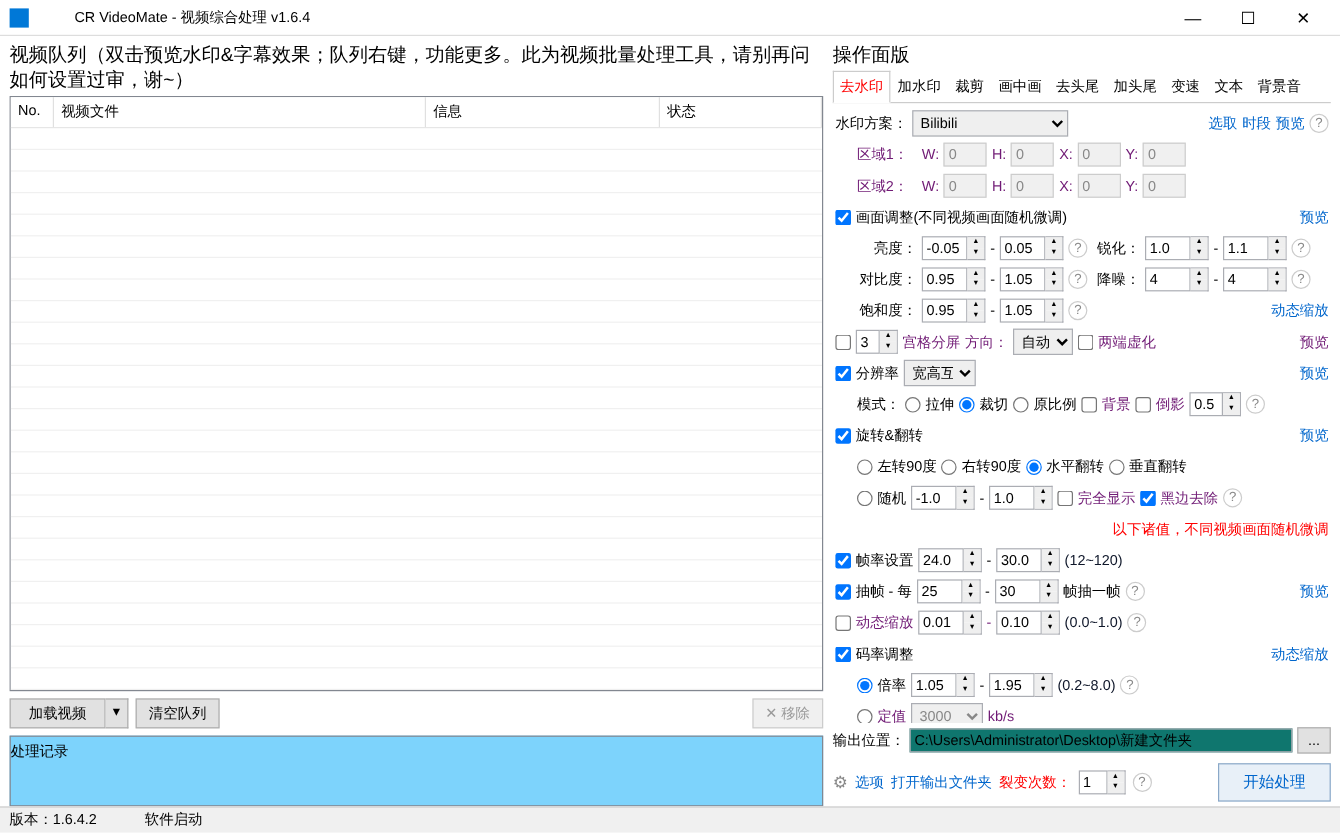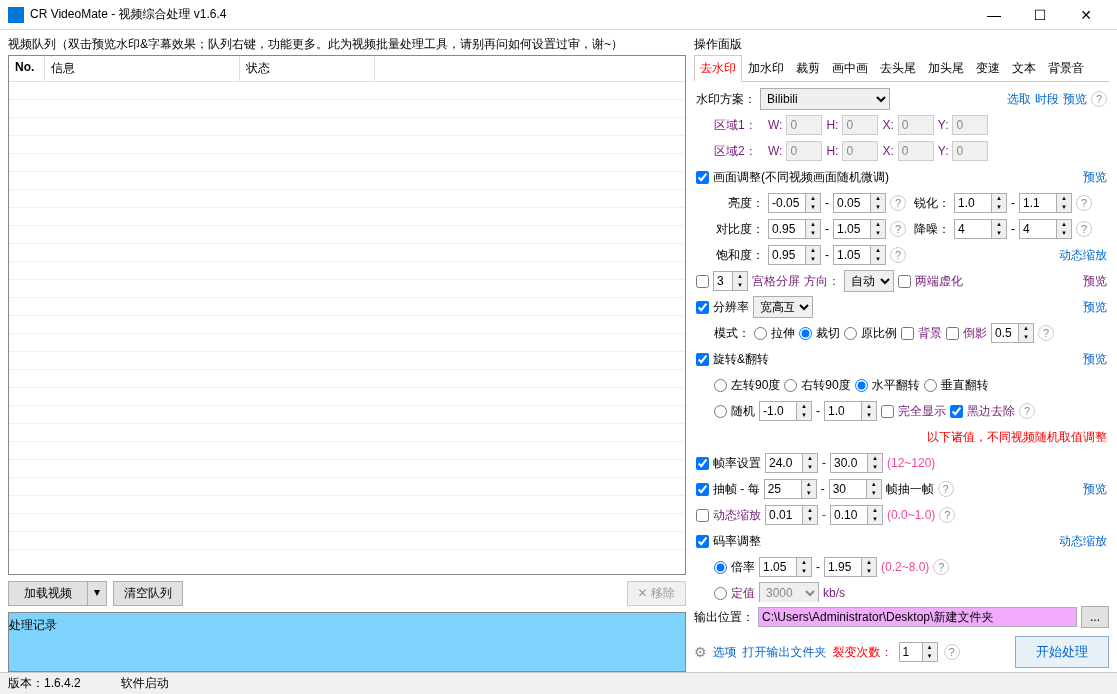--- a/index.html
+++ b/index.html
@@ -1,29 +1,29 @@
 <!DOCTYPE html>
 <html><head>
 <meta charset="utf-8">
 <style>
 * { box-sizing: border-box; margin: 0; padding: 0; font-family: "Microsoft YaHei", Arial, sans-serif; font-size: 12px; }
 body { background: #fff; color: #000; width: 1117px; height: 694px; overflow: hidden; display: flex; flex-direction: column; }
 .titlebar { height: 30px; background: #fff; display: flex; align-items: center; padding: 0 8px; border-bottom: 1px solid #ddd; }
 .titlebar .icon { width: 16px; height: 16px; background: #0078d7; margin-right: 6px; }
-.titlebar .title { flex: 1; color: #000; }
+.titlebar .title { flex: 1; color: #000; margin-left: 32px; }
 .titlebar .winbtns { display: flex; }
 .titlebar .winbtn { width: 46px; height: 30px; display: flex; align-items: center; justify-content: center; cursor: pointer; font-size: 14px; }
 .main { flex: 1; display: flex; padding: 4px 8px 0 8px; gap: 8px; overflow: hidden; }
 .left { flex: 1; display: flex; flex-direction: column; }
 .right { width: 415px; display: flex; flex-direction: column; }
-.grouplabel { font-size: 12px; padding: 2px 0; }
+.grouplabel { font-size: 16px; padding: 2px 0; }
 .table-wrap { flex: 1; border: 1px solid #828790; background: #fff; display: flex; flex-direction: column; }
 .table-header { display: flex; border-bottom: 1px solid #e0e0e0; background: #fff; }
 .table-header .col { padding: 4px 6px; border-right: 1px solid #e0e0e0; }
-.col-no { width: 36px; font-weight: bold; }
+.col-no { width: 36px; }
 .col-file { flex: 1; }
 .col-info { width: 195px; }
 .col-status { width: 135px; }
 .table-body { flex: 1; overflow: auto; background: repeating-linear-gradient(#fff 0, #fff 18px, #fff 18px, #fff 19px); }
 .table-row-sep { border-bottom: 1px solid #f0f0f0; height: 18px; }
 .left-buttons { display: flex; gap: 6px; padding: 6px 0; align-items: center; }
 .btn { border: 1px solid #adadad; background: #e1e1e1; padding: 3px 10px; cursor: pointer; }
 .btn-wide { width: 80px; text-align: center; }
 .dropbtn { display: flex; }
 .dropbtn .arrow { border: 1px solid #adadad; border-left: none; background: #e1e1e1; padding: 3px 6px; cursor: pointer; }
@@ -32,30 +32,30 @@
 .footer { height: 22px; background: #f0f0f0; border-top: 1px solid #ccc; display: flex; align-items: center; padding: 0 8px; gap: 40px; }
 .tabs { display: flex; border-bottom: 1px solid #ccc; }
 .tab { padding: 4px 5px; cursor: pointer; border: 1px solid transparent; border-bottom: none; }
 .tab.active { color: #ff0000; border: 1px solid #ccc; border-bottom: 1px solid #fff; margin-bottom: -1px; background: #fff; }
 .panel { flex: 1; overflow-y: auto; padding: 4px 2px; }
 .row { display: flex; align-items: center; gap: 4px; padding: 2px 0; min-height: 26px; }
 .label { color: #000; }
 .label-dim { color: #701a75; }
 .link { color: #0066cc; cursor: pointer; }
 .link-red { color: #ff0000; cursor: pointer; }
-.input { border: 1px solid #abadb3; padding: 1px 3px; height: 20px; background: #f0abfc; }
+.input { border: 1px solid #abadb3; padding: 1px 3px; height: 20px; background: #0f766e; }
 .input-dim { background: #f0f0f0; color: #888; border-color: #ccc; }
 .select { border: 1px solid #abadb3; padding: 1px 2px; height: 22px; background: #efefef; }
 .spinner { display: inline-flex; }
 .spinner input { width: 38px; text-align: left; border: 1px solid #abadb3; padding: 1px 3px; height: 20px; }
 .spinner .spins { display: flex; flex-direction: column; border: 1px solid #abadb3; border-left: none; }
 .spinner .sp { width: 14px; height: 9px; background: #efefef; font-size: 7px; line-height: 7px; text-align: center; cursor: pointer; }
 .checkbox { width: 13px; height: 13px; }
 .radio { width: 13px; height: 13px; }
-.hint { color: #ec4899; }
+.hint { color: #0f172a; }
 .help { width: 16px; height: 16px; border: 1px solid #ccc; border-radius: 8px; text-align: center; line-height: 14px; color: #888; cursor: pointer; font-size: 11px; }
 .spacer { flex: 1; }
 .output-row { display: flex; align-items: center; gap: 4px; padding: 4px 0; }
 .output-row input { flex: 1; }
 .btn-browse { border: 1px solid #adadad; background: #e1e1e1; padding: 3px 8px; cursor: pointer; }
 .bottom-actions { display: flex; align-items: center; gap: 6px; padding: 4px 0; }
 .btn-start { border: 1px solid #8aa8c8; background: #e8f0f8; padding: 6px 20px; cursor: pointer; color: #0066cc; font-size: 13px; }
 .gear { color: #888; cursor: pointer; font-size: 14px; }
 .sub { padding-left: 18px; }
 </style>
@@ -72,20 +72,21 @@
   </div>
 </div>
 
 <div class="main">
 
   <div class="left">
     <div class="grouplabel">视频队列（双击预览水印&amp;字幕效果；队列右键，功能更多。此为视频批量处理工具，请别再问如何设置过审，谢~）</div>
     <div class="table-wrap">
       <div class="table-header">
         <div class="col col-no">No.</div>
+        <div class="col col-file">视频文件</div>
         <div class="col col-info">信息</div>
         <div class="col col-status">状态</div>
       </div>
       <div class="table-body">
         <div class="table-row-sep"></div>
           <div class="table-row-sep"></div>
           <div class="table-row-sep"></div>
           <div class="table-row-sep"></div>
           <div class="table-row-sep"></div>
           <div class="table-row-sep"></div>
@@ -355,21 +356,21 @@
             </span>
           </span>
         <input type="checkbox" class="checkbox" style="">
           <span class="label-dim">完全显示</span>
         <input type="checkbox" class="checkbox" checked="" style="">
           <span class="label-dim">黑边去除</span>
         <span class="help">?</span>
       </div>
 
       <div class="row" style="justify-content:flex-end">
-        <span class="link-red" style="text-align:right">以下诸值，不同视频随机取值调整</span>
+        <span class="link-red" style="text-align:right">以下诸值，不同视频画面随机微调</span>
       </div>
 
       <div class="row">
         <input type="checkbox" class="checkbox" checked="" style="">
         <span class="label">帧率设置</span>
         <span class="spinner">
             <input value="24.0" style="">
             <span class="spins">
               <span class="sp">▴</span>
               <span class="sp">▾</span>

